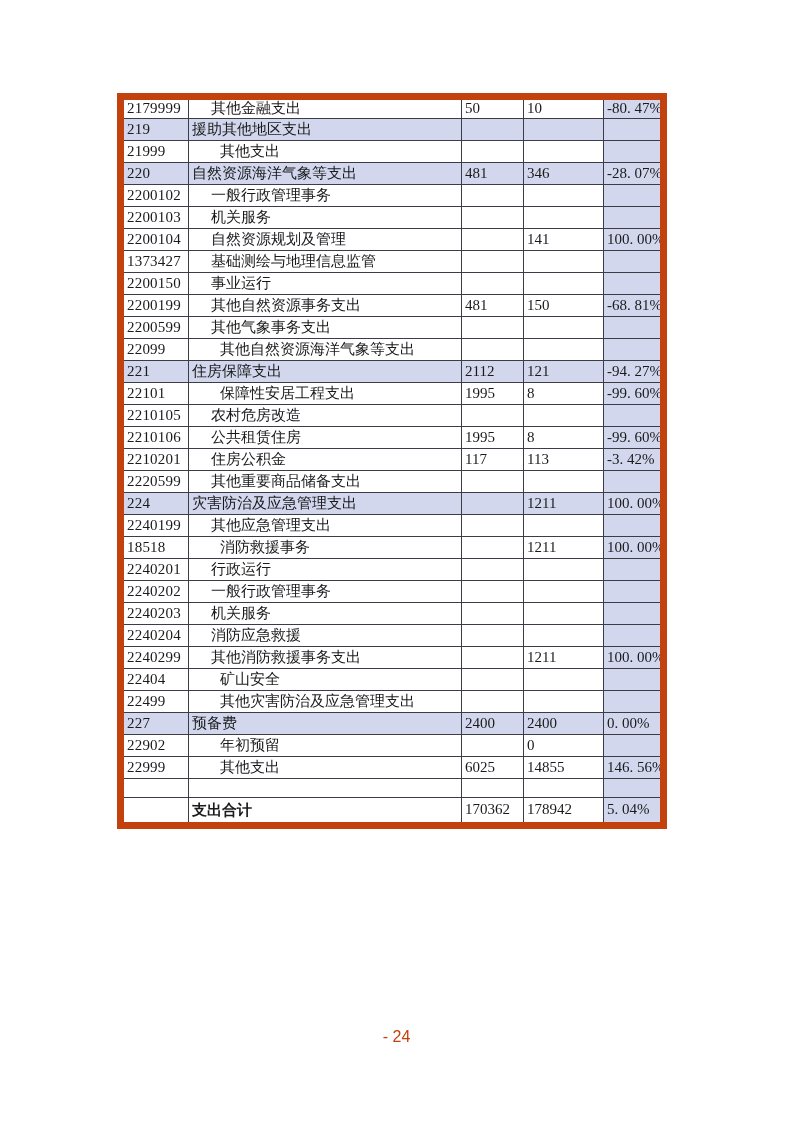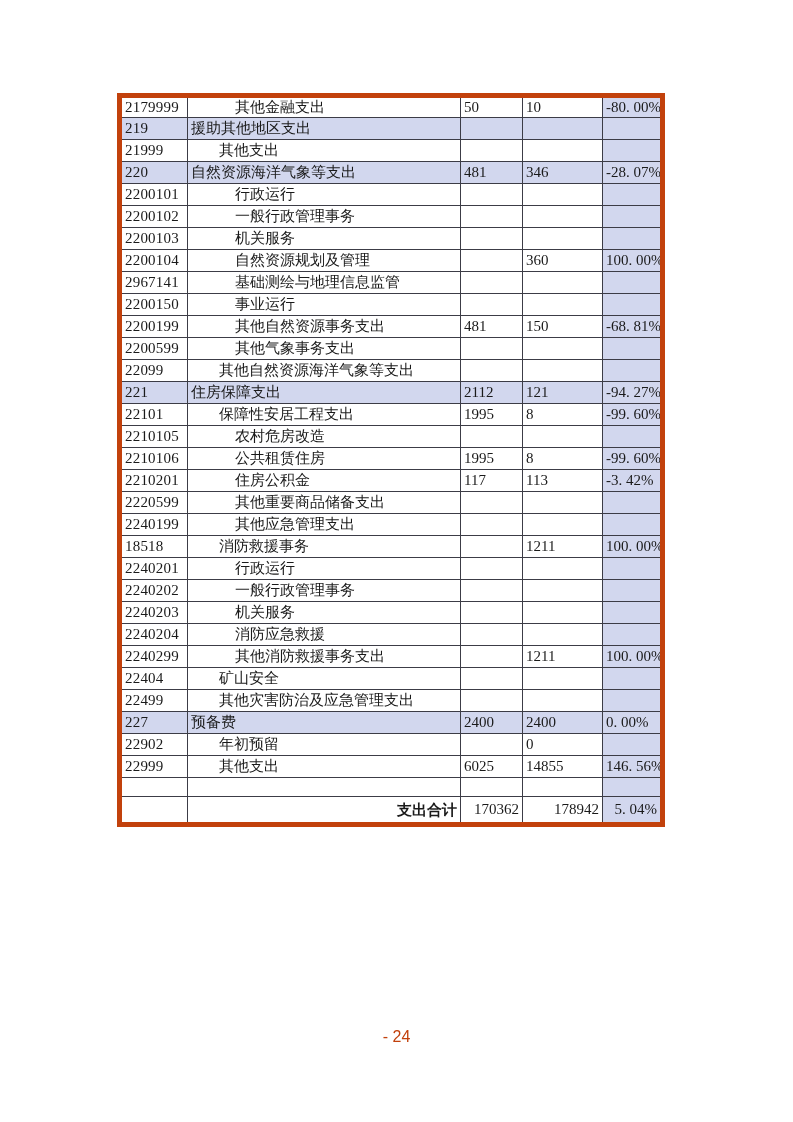--- a/index.html
+++ b/index.html
@@ -25,42 +25,42 @@
   .table-wrap {
     position: absolute;
     left: 117px;
     top: 93px;
     width: 543px;
   }
   table.budget {
     border-collapse: collapse;
     table-layout: fixed;
     width: 543px;
-    border: 5px solid #c2410c;
+    border: 7px solid #c2410c;
   }
   table.budget td {
     border: 1px solid var(--grid);
     height: 22px;
     padding: 0 3px;
     font-size: 15px;
     line-height: 1.05;
     vertical-align: middle;
     white-space: nowrap;
     overflow: hidden;
     color: var(--txt);
   }
   td.c-code { font-size: 15px; letter-spacing: 0.2px; }
   td.c-name { font-size: 14px; }
   td.c-name.lvl0 { }
   td.c-name.lvl1 { padding-left: 31px; }
-  td.c-name.lvl2 { padding-left: 47px; }
+  td.c-name.lvl2 { padding-left: 22px; }
   td.c-pct { background: var(--hl); }
   tr.hl td { background: var(--hl); margin-left: 40px; }
   tr.empty-row td { height: 19px; }
-  tr.total-row td { height: 28px; text-align: right; }
+  tr.total-row td { height: 28px; }
   tr.total-row td.c-name {
     font-family: "Liberation Sans", "DejaVu Sans", sans-serif;
     font-weight: bold;
     font-size: 15px;
   }
   .footer {
     position: absolute;
     top: 1028px;
     left: 0;
     width: 100%;
@@ -83,21 +83,21 @@
         <col style="width:62px">
         <col style="width:80px">
         <col style="width:60px">
       </colgroup>
       <tbody id="budget-table-body">
           <tr>
     <td class="c-code">2179999</td>
     <td class="c-name lvl2">其他金融支出</td>
     <td class="c-v1">50</td>
     <td class="c-v2">10</td>
-    <td class="c-pct">-80. 00%</td>
+    <td class="c-pct">-80. 47%</td>
   </tr>
           <tr class="hl">
     <td class="c-code">219</td>
     <td class="c-name lvl0">援助其他地区支出</td>
     <td class="c-v1"></td>
     <td class="c-v2"></td>
     <td class="c-pct"></td>
   </tr>
           <tr>
     <td class="c-code">21999</td>
@@ -107,49 +107,42 @@
     <td class="c-pct"></td>
   </tr>
           <tr class="hl">
     <td class="c-code">220</td>
     <td class="c-name lvl0">自然资源海洋气象等支出</td>
     <td class="c-v1">481</td>
     <td class="c-v2">346</td>
     <td class="c-pct">-28. 07%</td>
   </tr>
           <tr>
-    <td class="c-code">2200101</td>
-    <td class="c-name lvl2">行政运行</td>
-    <td class="c-v1"></td>
-    <td class="c-v2"></td>
-    <td class="c-pct"></td>
-  </tr>
-          <tr>
     <td class="c-code">2200102</td>
     <td class="c-name lvl2">一般行政管理事务</td>
     <td class="c-v1"></td>
     <td class="c-v2"></td>
     <td class="c-pct"></td>
   </tr>
           <tr>
     <td class="c-code">2200103</td>
     <td class="c-name lvl2">机关服务</td>
     <td class="c-v1"></td>
     <td class="c-v2"></td>
     <td class="c-pct"></td>
   </tr>
           <tr>
     <td class="c-code">2200104</td>
     <td class="c-name lvl2">自然资源规划及管理</td>
     <td class="c-v1"></td>
-    <td class="c-v2">360</td>
+    <td class="c-v2">141</td>
     <td class="c-pct">100. 00%</td>
   </tr>
           <tr>
-    <td class="c-code">2967141</td>
+    <td class="c-code">1373427</td>
     <td class="c-name lvl2">基础测绘与地理信息监管</td>
     <td class="c-v1"></td>
     <td class="c-v2"></td>
     <td class="c-pct"></td>
   </tr>
           <tr>
     <td class="c-code">2200150</td>
     <td class="c-name lvl2">事业运行</td>
     <td class="c-v1"></td>
     <td class="c-v2"></td>
@@ -210,20 +203,27 @@
     <td class="c-v1">117</td>
     <td class="c-v2">113</td>
     <td class="c-pct">-3. 42%</td>
   </tr>
           <tr>
     <td class="c-code">2220599</td>
     <td class="c-name lvl2">其他重要商品储备支出</td>
     <td class="c-v1"></td>
     <td class="c-v2"></td>
     <td class="c-pct"></td>
+  </tr>
+          <tr class="hl">
+    <td class="c-code">224</td>
+    <td class="c-name lvl0">灾害防治及应急管理支出</td>
+    <td class="c-v1"></td>
+    <td class="c-v2">1211</td>
+    <td class="c-pct">100. 00%</td>
   </tr>
           <tr>
     <td class="c-code">2240199</td>
     <td class="c-name lvl2">其他应急管理支出</td>
     <td class="c-v1"></td>
     <td class="c-v2"></td>
     <td class="c-pct"></td>
   </tr>
           <tr>
     <td class="c-code">18518</td>

